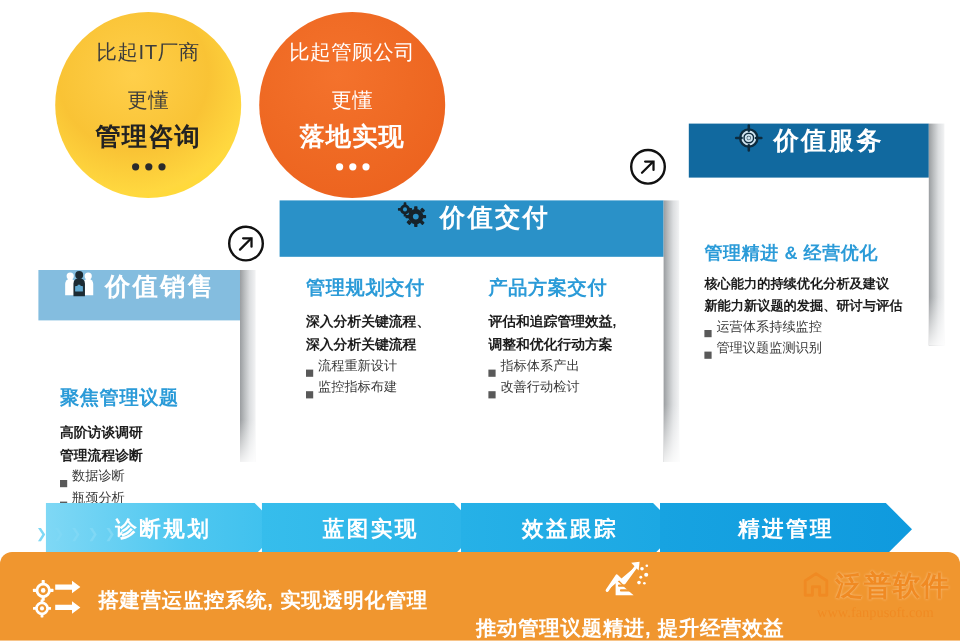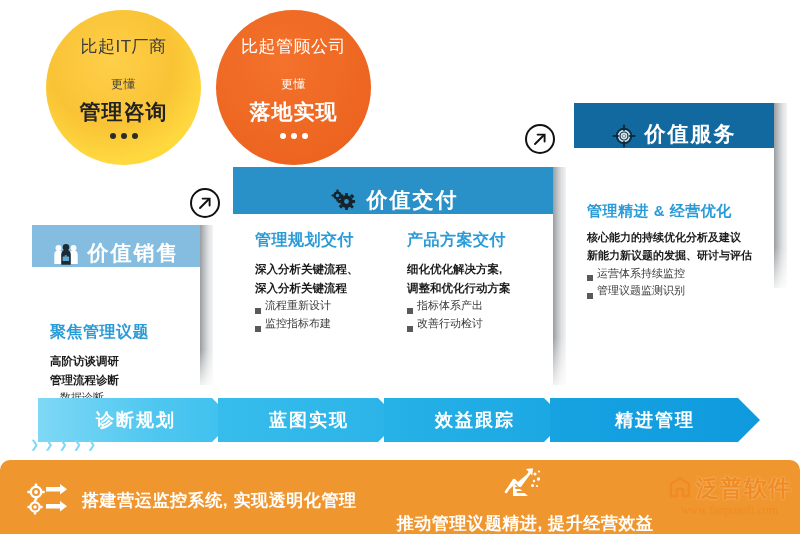--- a/index.html
+++ b/index.html
@@ -10,21 +10,21 @@
   }
   .stage{position:absolute;inset:0;}
 
   
   .circle{
     position:absolute;border-radius:50%;
     display:flex;flex-direction:column;align-items:center;justify-content:center;
     text-align:center;line-height:1.25;
   }
   .circle .l1{font-size:17px;font-weight:400;letter-spacing:.5px;}
-  .circle .l2{font-size:12px;font-weight:400;margin-top:19px;letter-spacing:.5px;font-family:Liberation Serif, serif;}
+  .circle .l2{font-size:17px;font-weight:400;margin-top:19px;letter-spacing:.5px;font-family:Liberation Serif, serif;}
   .circle .l3{font-size:21px;font-weight:bold;margin-top:7px;letter-spacing:1px;}
   .dots{margin-top:8px;display:flex;gap:5px;}
   .dots i{width:6px;height:6px;border-radius:50%;display:block;}
 
   #circle-yellow{
     left:46px;top:10px;width:155px;height:155px;
     background:radial-gradient(circle at 42% 34%, #ffcf4a 0%, #f9c335 46%, #ffd83f 72%, #ffe11f 100%);
     color:#3c3c3c;
   }
   #circle-yellow .l3{color:#222;}
@@ -41,21 +41,21 @@
   .panel{position:absolute;background:#ffffff;}
   .panel .side{
     position:absolute;top:0;right:-13px;width:13px;height:100%;
     background:linear-gradient(90deg,#9a9da0 0%,#b9bcbe 28%,#dcdee0 62%,#f2f3f4 100%);
   }
   .panel .side:after{
     content:"";position:absolute;left:0;top:0;width:100%;height:100%;
     background:linear-gradient(180deg,rgba(255,255,255,0) 78%,rgba(255,255,255,.85) 100%);
   }
   .phead{
-    height:42px;display:flex;align-items:flex-end;justify-content:center;gap:9px;
+    height:42px;display:flex;align-items:flex-start;justify-content:center;gap:9px;
     color:#ffffff;
   }
   .phead .ttl{font-size:21px;font-weight:bold;letter-spacing:2px;}
   .pbody{padding:11px 0 0 0;margin-top:32px;}
   .sub{color:#2b9bd8;font-size:16px;font-weight:bold;letter-spacing:.5px;}
   .line{color:#1c1c1c;font-size:11.5px;font-weight:bold;line-height:1.62;}
   .bul{color:#3a3a3a;font-size:11px;font-weight:normal;line-height:1.62;display:flex;gap:4px;align-items:flex-end;}
   .bul .sq{display:inline-block;width:6px;height:6px;background:#595959;flex:0 0 auto;position:relative;top:-1px;}
 
   #panel-sales{left:32px;top:225px;width:168px;height:160px;}
@@ -78,21 +78,21 @@
   
   .arrow-badge{
     position:absolute;width:26px;height:26px;border-radius:50%;
     border:2px solid #111;display:flex;align-items:center;justify-content:center;
     background:#fff;z-index:6;
   }
   #arrow-badge-1{left:190px;top:188px;}
   #arrow-badge-2{left:525px;top:124px;}
 
   
-  #process-bar{position:absolute;left:0;top:398px;width:722px;height:44px;text-decoration:underline;}
+  #process-bar{position:absolute;left:0;top:419px;width:722px;height:44px;text-decoration:underline;}
   .parrow{
     position:absolute;top:0;height:44px;display:flex;align-items:center;justify-content:center;
     color:#ffffff;font-size:18px;font-weight:bold;letter-spacing:2px;
     clip-path:polygon(0 0, calc(100% - 22px) 0, 100% 50%, calc(100% - 22px) 100%, 0 100%);
   }
   #parrow-0{left:38px;width:196px;background:linear-gradient(90deg,#7fd8f5 0%,#4ec7f0 60%,#3dc0ee 100%);}
   #parrow-1{left:218px;width:182px;background:linear-gradient(90deg,#36bdec 0%,#2bb3e8 100%);}
   #parrow-2{left:384px;width:182px;background:linear-gradient(90deg,#26b1e7 0%,#1ba7e3 100%);}
   #parrow-3{left:550px;width:210px;background:linear-gradient(90deg,#17a3e1 0%,#0f9ade 100%);}
   #mini-chevrons{
@@ -224,21 +224,21 @@
             <span class="sq"></span>
             <span>流程重新设计</span>
           </div>
         <div class="bul">
             <span class="sq"></span>
             <span>监控指标布建</span>
           </div>
       </div>
       <div class="col">
         <span class="sub">产品方案交付</span>
-        <div class="line">细化优化解决方案,</div>
+        <div class="line">评估和追踪管理效益,</div>
         <div class="line">调整和优化行动方案</div>
         <div class="bul">
             <span class="sq"></span>
             <span>指标体系产出</span>
           </div>
         <div class="bul">
             <span class="sq"></span>
             <span>改善行动检讨</span>
           </div>
       </div>

